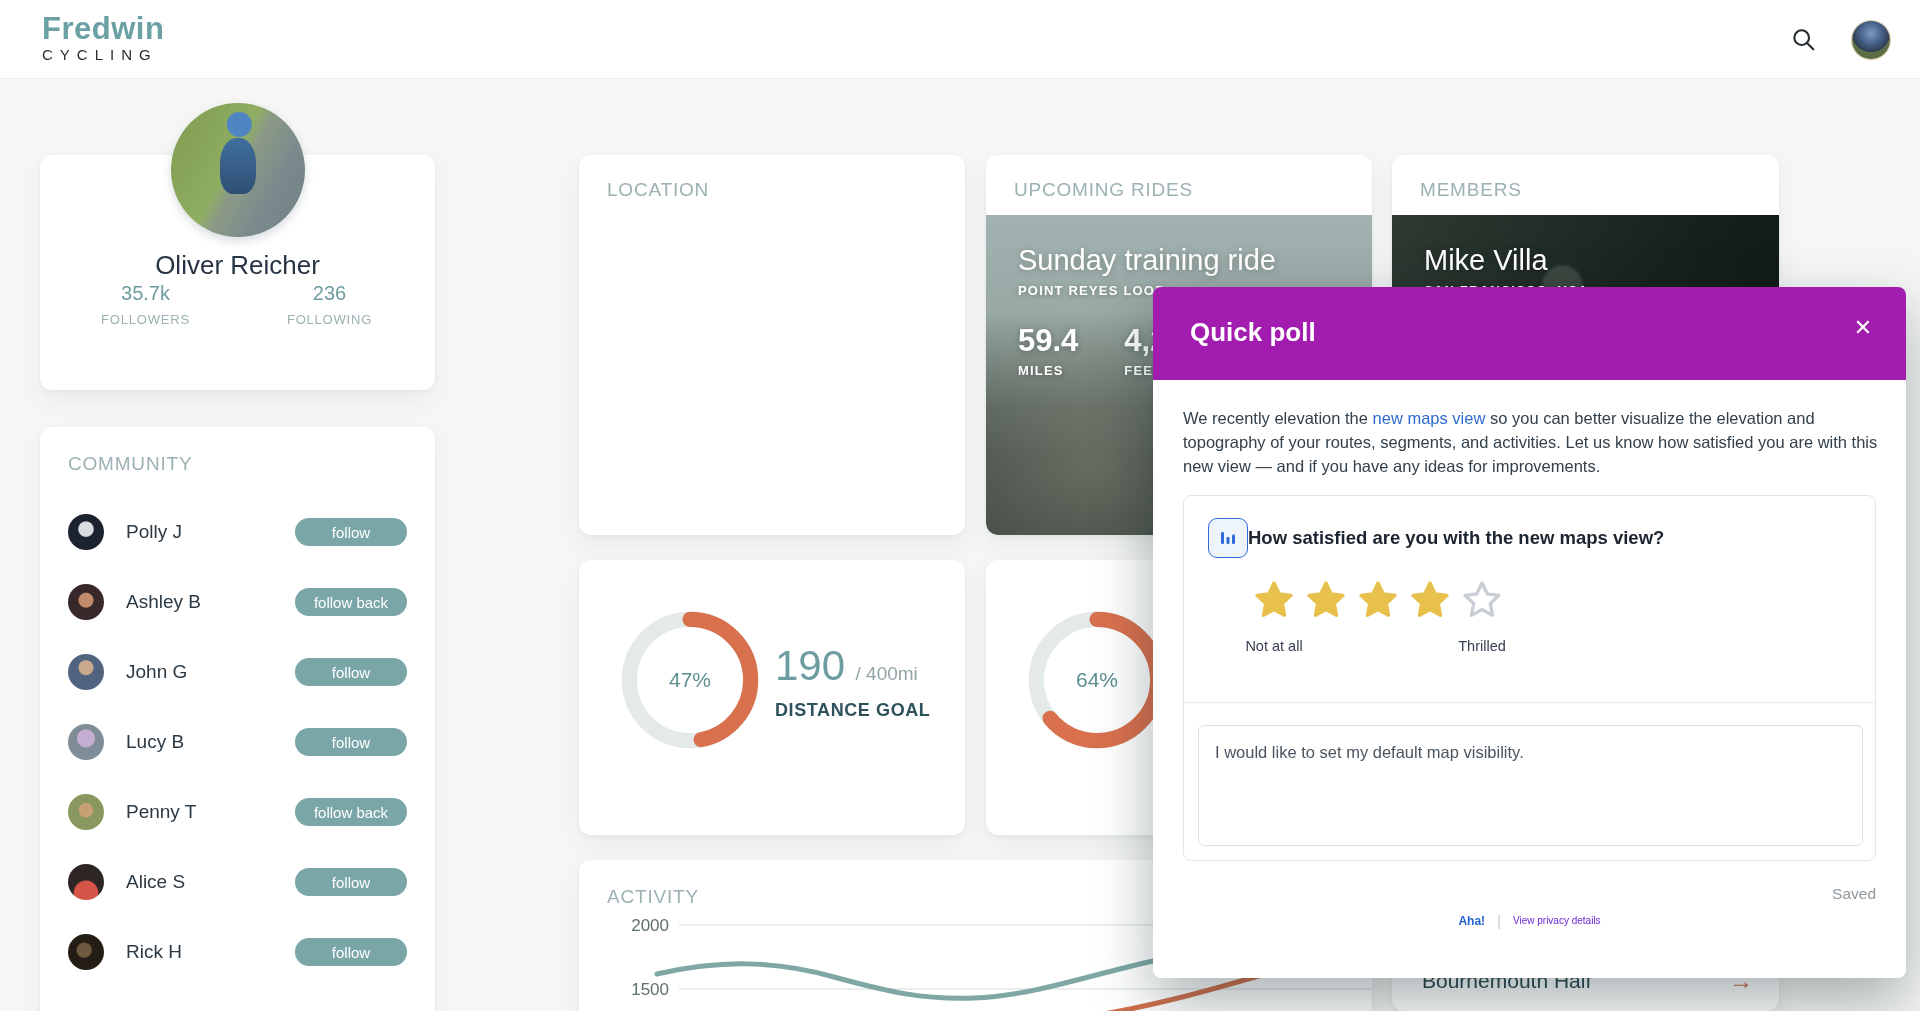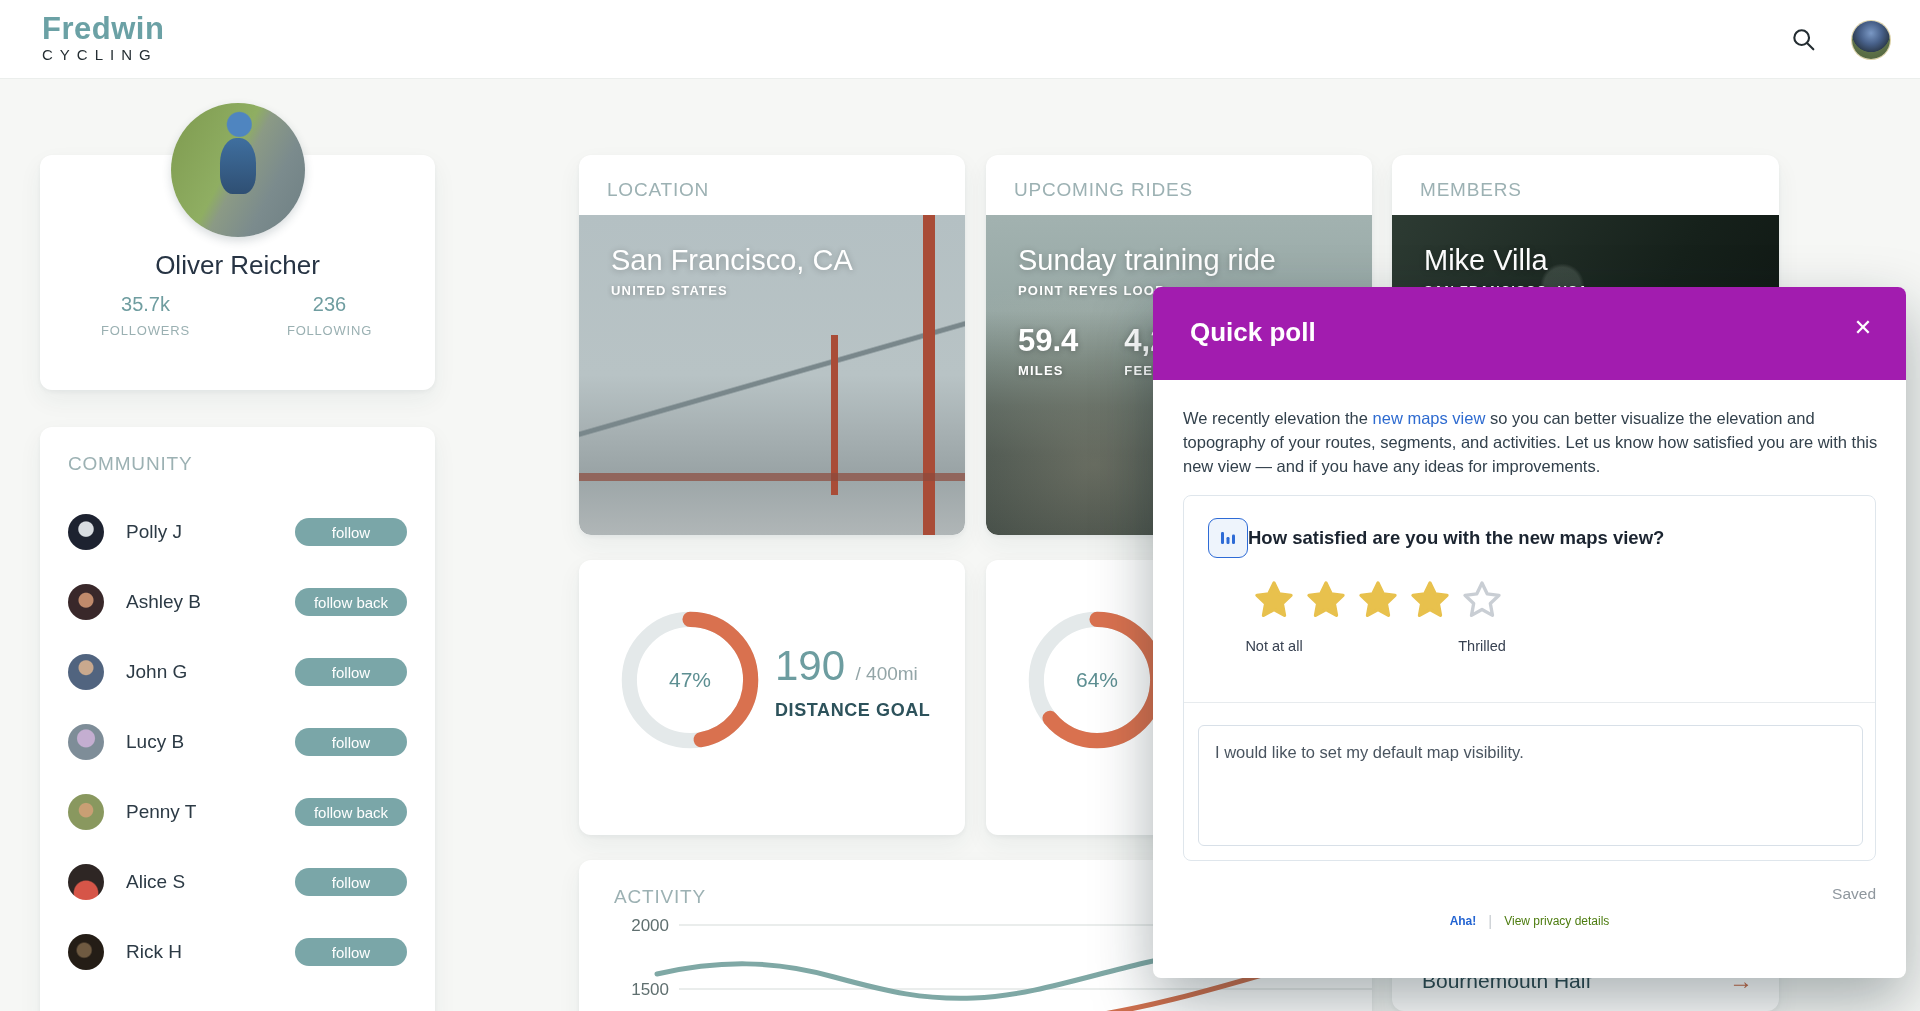--- a/index.html
+++ b/index.html
@@ -30,21 +30,21 @@
     width:134px; height:134px; border-radius:50%; overflow:hidden;
     box-shadow:0 4px 10px rgba(40,60,70,.18);
     background:
       radial-gradient(circle at 51% 16%, #4f85c0 0 9%, transparent 10%),
       linear-gradient(118deg, #7e9a4f 0%, #8fae62 44%, #8b9a85 52%, #7b8b8d 72%, #6e7f83 100%); }
   .profile-avatar .rider { position:absolute; left:50%; top:26%; transform:translateX(-50%);
     width:36px; height:56px; border-radius:45% 45% 35% 35%;
     background:linear-gradient(180deg,#3f6f9f,#2f4f73); }
   .profile-name { position:absolute; left:0; right:0; top:95px; text-align:center;
     font-size:26px; color:#273444; }
-  .profile-stats { position:absolute; left:0; right:0; top:138px; display:flex; justify-content:center; gap:74px; }
+  .profile-stats { position:absolute; left:0; right:0; top:127px; display:flex; justify-content:center; gap:74px; }
   .stat { text-align:center; min-width:110px; }
   .stat-value { font-size:20px; color:#6f9da0; }
   .stat-label { font-size:13px; color:#9ab0b2; letter-spacing:0.8px; margin-top:7px; }
 
   
   .community-card { left:40px; top:427px; width:395px; height:600px; padding:26px 28px; }
   .community-list { margin-top:22px; }
   .community-row { height:70px; display:flex; align-items:center; }
   .community-row .avatar { width:36px; height:36px; border-radius:50%; flex:0 0 36px; }
   .community-row .person-name { font-size:19px; color:#2c3a45; margin-left:22px; flex:1; }
@@ -98,21 +98,21 @@
   .donut .fill { fill:none; stroke:#d9714f; stroke-width:13; stroke-linecap:round; }
   .donut-label { position:absolute; inset:0; display:flex; align-items:center; justify-content:center;
     font-size:21px; color:#5d8f92; }
   .goal-text { position:absolute; left:196px; top:82px; }
   .goal-big { font-size:42px; color:#6d9da0; }
   .goal-target { font-size:19px; color:#93a5a7; margin-left:6px; }
   .goal-label { font-size:18px; font-weight:bold; color:#2d525b; letter-spacing:0.6px; margin-top:10px; }
 
   
   .activity-card { left:579px; top:860px; width:793px; height:230px; overflow:hidden; }
-  .activity-card .card-head { padding:26px 28px 0 28px;margin-left:7px; }
+  .activity-card .card-head { padding:26px 28px 0 28px; }
   .activity-chart { position:absolute; left:0; top:0; width:793px; height:230px; }
   .tick-label { font-size:17px; fill:#5f6f6f; }
 
   
   .events-card { left:1392px; top:900px; width:387px; height:111px; }
   .event-row { position:absolute; left:30px; right:26px; bottom:10px; height:40px;
     display:flex; align-items:center; justify-content:space-between; cursor:pointer; }
   .event-name { font-size:21px; color:#2c4a52; }
   .event-arrow { font-size:24px; color:#c76a47; }
 
@@ -141,21 +141,21 @@
   .scale-min { position:absolute; left:20px; transform:translateX(-50%); white-space:nowrap; }
   .scale-max { position:absolute; left:228px; transform:translateX(-50%); white-space:nowrap; }
   .poll-divider { border-top:1px solid #e7ebee; margin:46px -24px 0 -24px; }
   .poll-comment { display:block; margin:22px 0 0 -10px; width:665px; height:121px; resize:none;
     border:1px solid #d8e0e8; border-radius:6px; padding:14px 16px; font-family:inherit;
     font-size:16.5px; color:#4a5560; line-height:24px; outline:none; }
   .saved-row { margin-top:24px; text-align:right; font-size:15.5px; color:#8f979e; }
   .modal-footer { margin-top:9px; display:flex; align-items:center; justify-content:center; gap:12px; }
   .aha-brand { font-size:12px; font-weight:bold; color:#2364d2; cursor:pointer; }
   .footer-sep { color:#c7ccd1; font-size:15px; }
-  .privacy-link { font-size:12px; color:#4d7c0f; cursor:pointer; }
+  .privacy-link { font-size:10px; color:#6d28d9; cursor:pointer; }
 </style>
 </head>
 <body>
 
 <div class="stage">
 
   <header class="topnav">
     <div class="logo">
       <div class="logo-primary">Fredwin</div>
       <div class="logo-secondary">CYCLING</div>
@@ -230,30 +230,20 @@
       <div class="person-name">Rick H</div>
       <button class="follow-btn">follow</button>
     </div>
   </div>
   </section>
 
   <section class="card photo-card location-card">
     <div class="card-head">
         <div class="card-title">LOCATION</div>
       </div>
-    <div class="photo photo-gg">
-      <div class="gg-cable"></div>
-      <div class="gg-tower t1"></div>
-      <div class="gg-tower t2"></div>
-      <div class="gg-rail"></div>
-      <div class="photo-overlay">
-        <div class="photo-title">San Francisco, CA</div>
-        <div class="photo-sub">UNITED STATES</div>
-      </div>
-    </div>
   </section>
 
   <section class="card photo-card upcoming-card">
     <div class="card-head">
         <div class="card-title">UPCOMING RIDES</div>
       </div>
     <div class="photo photo-coast">
       <div class="photo-overlay">
         <div class="photo-title">Sunday training ride</div>
         <div class="photo-sub">POINT REYES LOOP</div>

